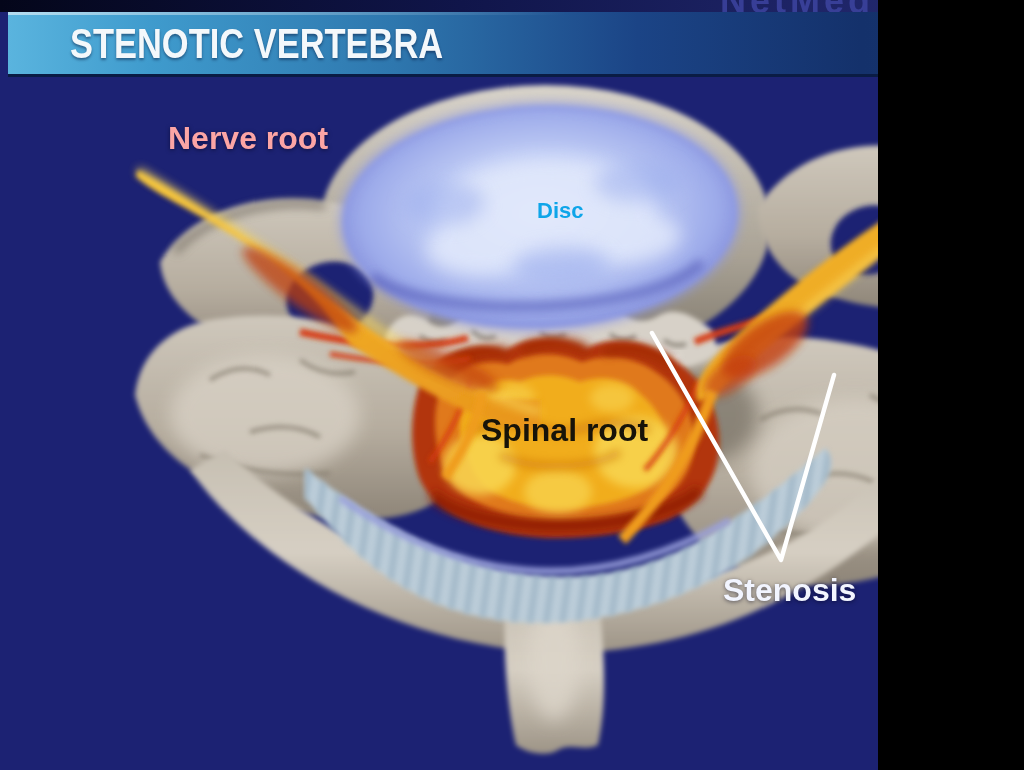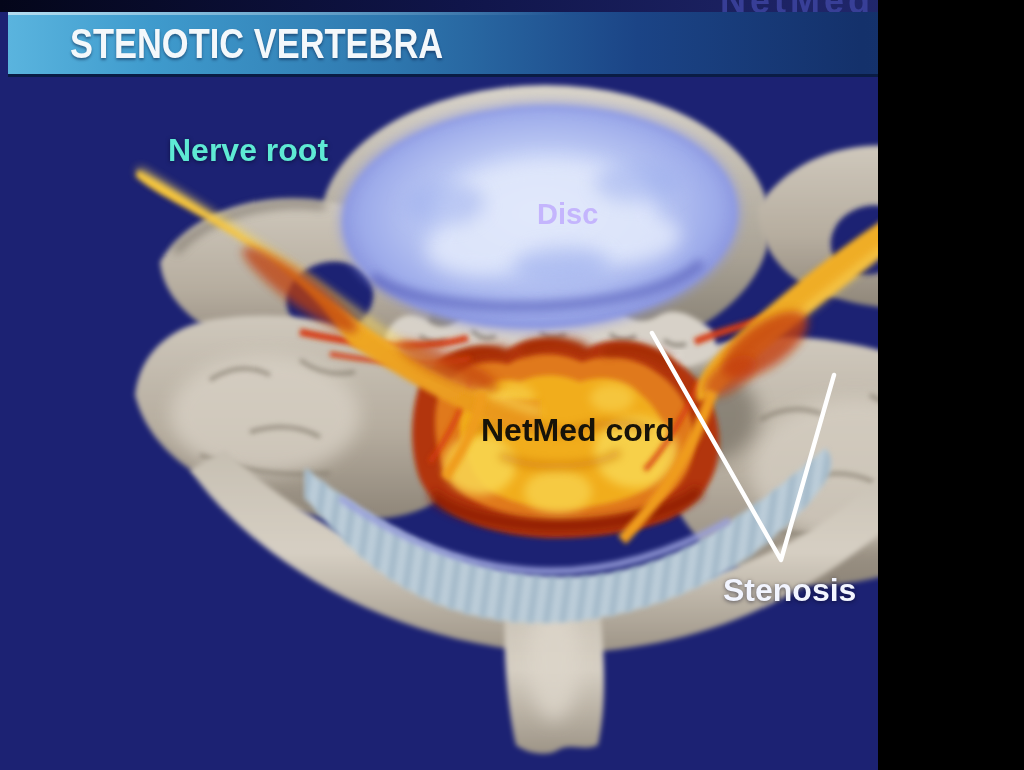--- a/index.html
+++ b/index.html
@@ -18,22 +18,22 @@
   #banner::before{content:"";position:absolute;left:0;top:0;width:55%;height:3px;
     background:linear-gradient(90deg,rgba(255,255,255,.55),rgba(255,255,255,0));}
   #banner-title{position:absolute;left:62px;top:0;height:62px;line-height:64px;
     color:#f4f8fb;font-size:42px;font-weight:700;letter-spacing:0px;
     transform:scaleX(.82);transform-origin:left center;white-space:nowrap;
     text-shadow:0 2px 3px rgba(5,15,50,.45);}
   
   #art{position:absolute;left:0;top:0;z-index:1;}
   
   .lbl{position:absolute;z-index:5;font-weight:700;white-space:nowrap;}
-  #lbl-nerve-root{left:168px;top:132px;font-size:32px;color:#5eead4;text-shadow:0 1px 4px rgba(0,0,25,.55);}
-  #lbl-disc{left:537px;top:198px;font-size:29px;color:#c4b5fd;}
+  #lbl-nerve-root{left:168px;top:120px;font-size:32px;color:#fca5a5;text-shadow:0 1px 4px rgba(0,0,25,.55);}
+  #lbl-disc{left:537px;top:198px;font-size:22px;color:#0ea5e9;}
   #lbl-spinal-cord{left:481px;top:412px;font-size:32px;color:#171309;}
   #lbl-stenosis{left:723px;top:572px;font-size:32px;color:#f2f5ff;text-shadow:0 1px 4px rgba(0,0,25,.55);text-align:right;}
 </style>
 </head>
 <body>
 
 <div id="screen">
 
   <svg id="art" width="1024" height="770" viewBox="0 0 1024 770" xmlns="http://www.w3.org/2000/svg">
     <defs>
@@ -214,16 +214,16 @@
   </svg>
 
   <div id="top-strip"></div>
   <div id="watermark">NetMed</div>
   <div id="banner">
     <div id="banner-title">STENOTIC VERTEBRA</div>
   </div>
 
   <div class="lbl" id="lbl-nerve-root">Nerve root</div>
   <div class="lbl" id="lbl-disc">Disc</div>
-  <div class="lbl" id="lbl-spinal-cord">NetMed cord</div>
+  <div class="lbl" id="lbl-spinal-cord">Spinal root</div>
   <div class="lbl" id="lbl-stenosis">Stenosis</div>
 
 </div>
 
 </body></html>

